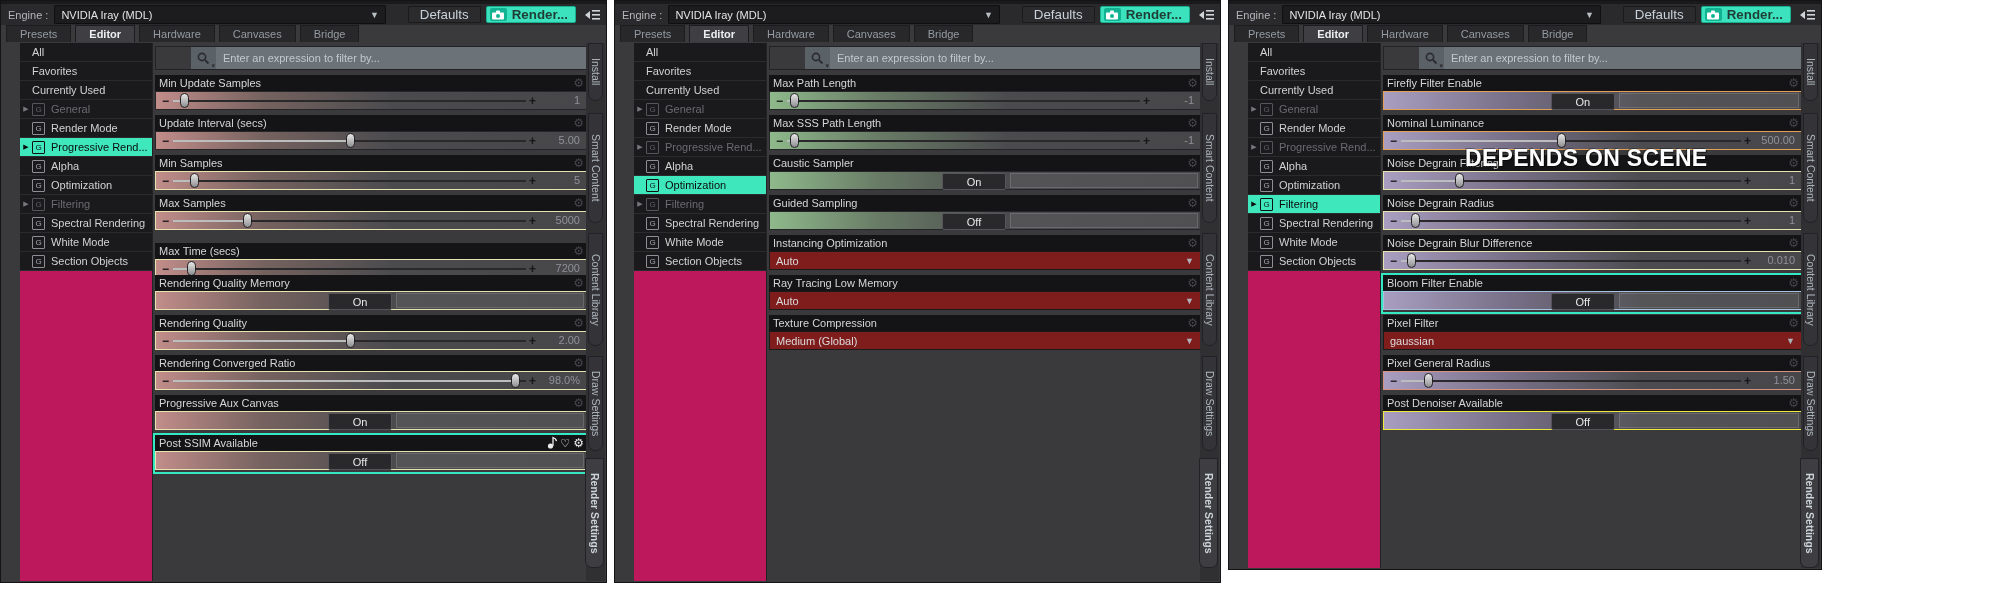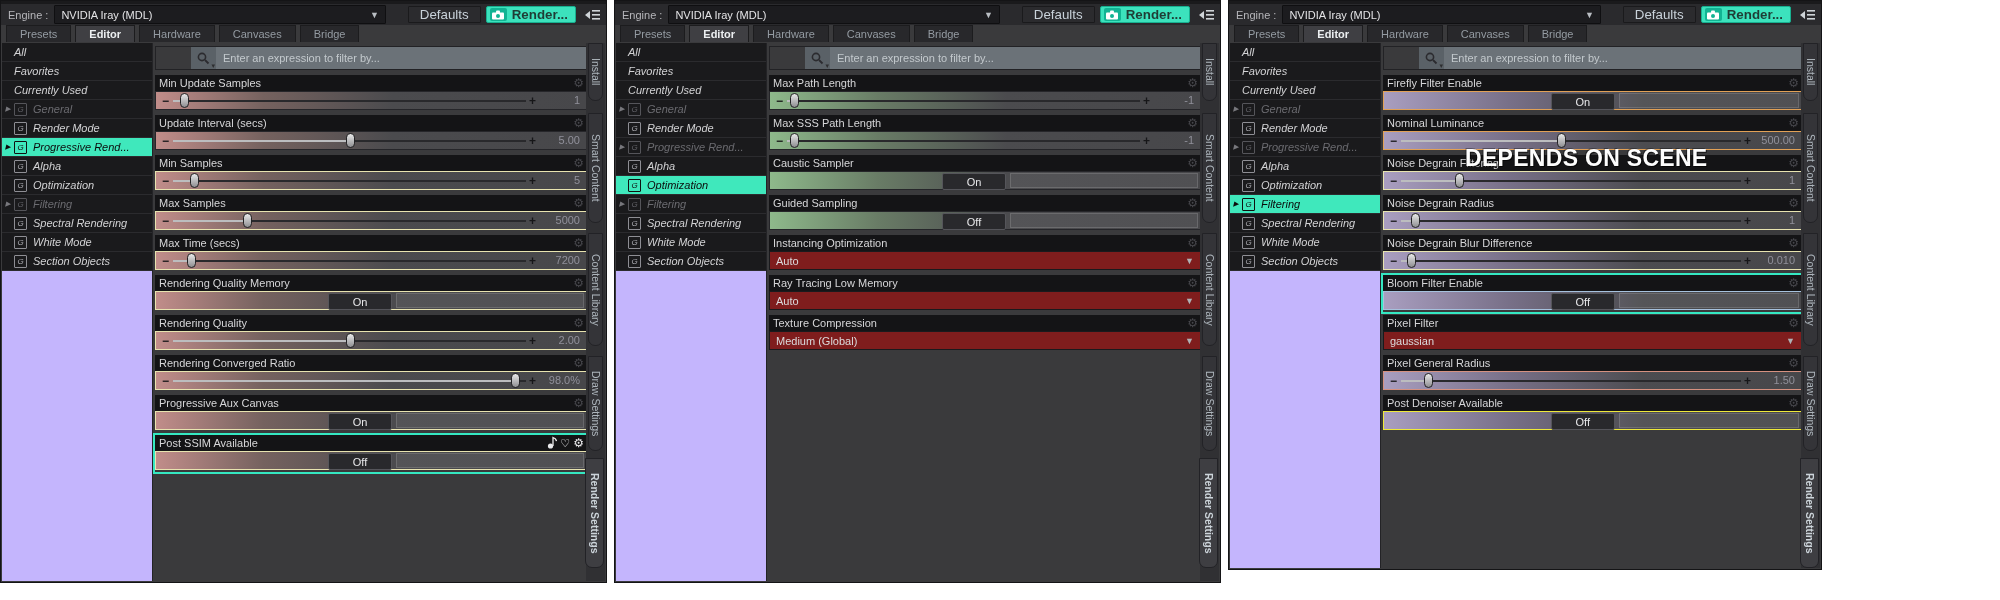--- a/index.html
+++ b/index.html
@@ -16,21 +16,21 @@
   .btn-defaults{height:17px;background:#2b2b2e;border:1px solid #1a1a1c;color:#c9d2da;
           padding:0 11px;margin-right:5px;display:flex;align-items:center;border-radius:1px;}
   .btn-render{height:17px;background:#3ce2bd;border:1px solid #18b090;border-radius:2px;color:#1f3c35;
           padding:0 7px 0 3px;display:flex;align-items:center;gap:5px;font-weight:bold;}
   .camchip{width:17px;height:13px;background:#12b393;border-radius:2px;display:flex;align-items:center;justify-content:center;}
   .panemenu{width:20px;height:18px;margin:0 4px 0 6px;display:flex;align-items:center;justify-content:center;}
   .tabsrow{position:absolute;left:5px;right:0;top:24px;height:17px;display:flex;gap:4px;}
   .tab{background:#28282b;color:#949ba2;padding:0 13px;display:flex;align-items:center;border:1px solid #1c1c1e;border-bottom:none;}
   .tab.active{background:#3f3f43;color:#eceff1;font-weight:bold;}
   
-  .sidebar{position:absolute;left:1px;top:42px;bottom:1px;width:150px;background:#c4b5fd;font-style:italic;}
+  .sidebar{position:absolute;left:19px;top:42px;bottom:1px;width:150px;background:#be185d;}
   .srow{height:18px;background:#1a1a1c;border-bottom:1px solid #2b2b2e;display:flex;align-items:center;color:#d2d2d4;}
   .srow .arrowcol{width:12px;text-align:center;font-size:7px;color:#d0d0d4;flex:0 0 12px;}
   .gbox{width:11px;height:11px;border:1px solid #8e8e94;border-radius:1px;color:#a8a8ae;font-size:8px;
         display:flex;align-items:center;justify-content:center;margin-right:6px;flex:0 0 11px;}
   .srow.plain{padding-left:12px;}
   .srow.dim{color:#6b6b70;}
   .srow.dim .gbox{border-color:#55555a;color:#606066;}
   .srow.dim .arrowcol{color:#77777c;}
   .srow.sel{background:#3fe8bc;color:#0b0b0b;}
   .srow.sel .gbox{border-color:#101010;color:#101010;}
@@ -242,21 +242,21 @@
           <div class="ctrl grad b-yellow">
             <span class="minus">−</span>
             <div class="track">
               <div class="fill" style="width: 21%;"></div>
               <div class="thumb" style="left: 21%;"></div>
             </div>
             <span class="plus">+</span>
             <span class="val">5000</span>
           </div>
         </div>
-        <div class="block" style="top: 192px;">
+        <div class="block" style="top: 200px;">
           <div class="lrow">
             <span class="lbl">Max Time (secs)</span>
             <span class="gear-dim">⚙</span>
           </div>
           <div class="ctrl grad b-yellow">
             <span class="minus">−</span>
             <div class="track">
               <div class="fill" style="width: 5%;"></div>
               <div class="thumb" style="left: 5%;"></div>
             </div>

